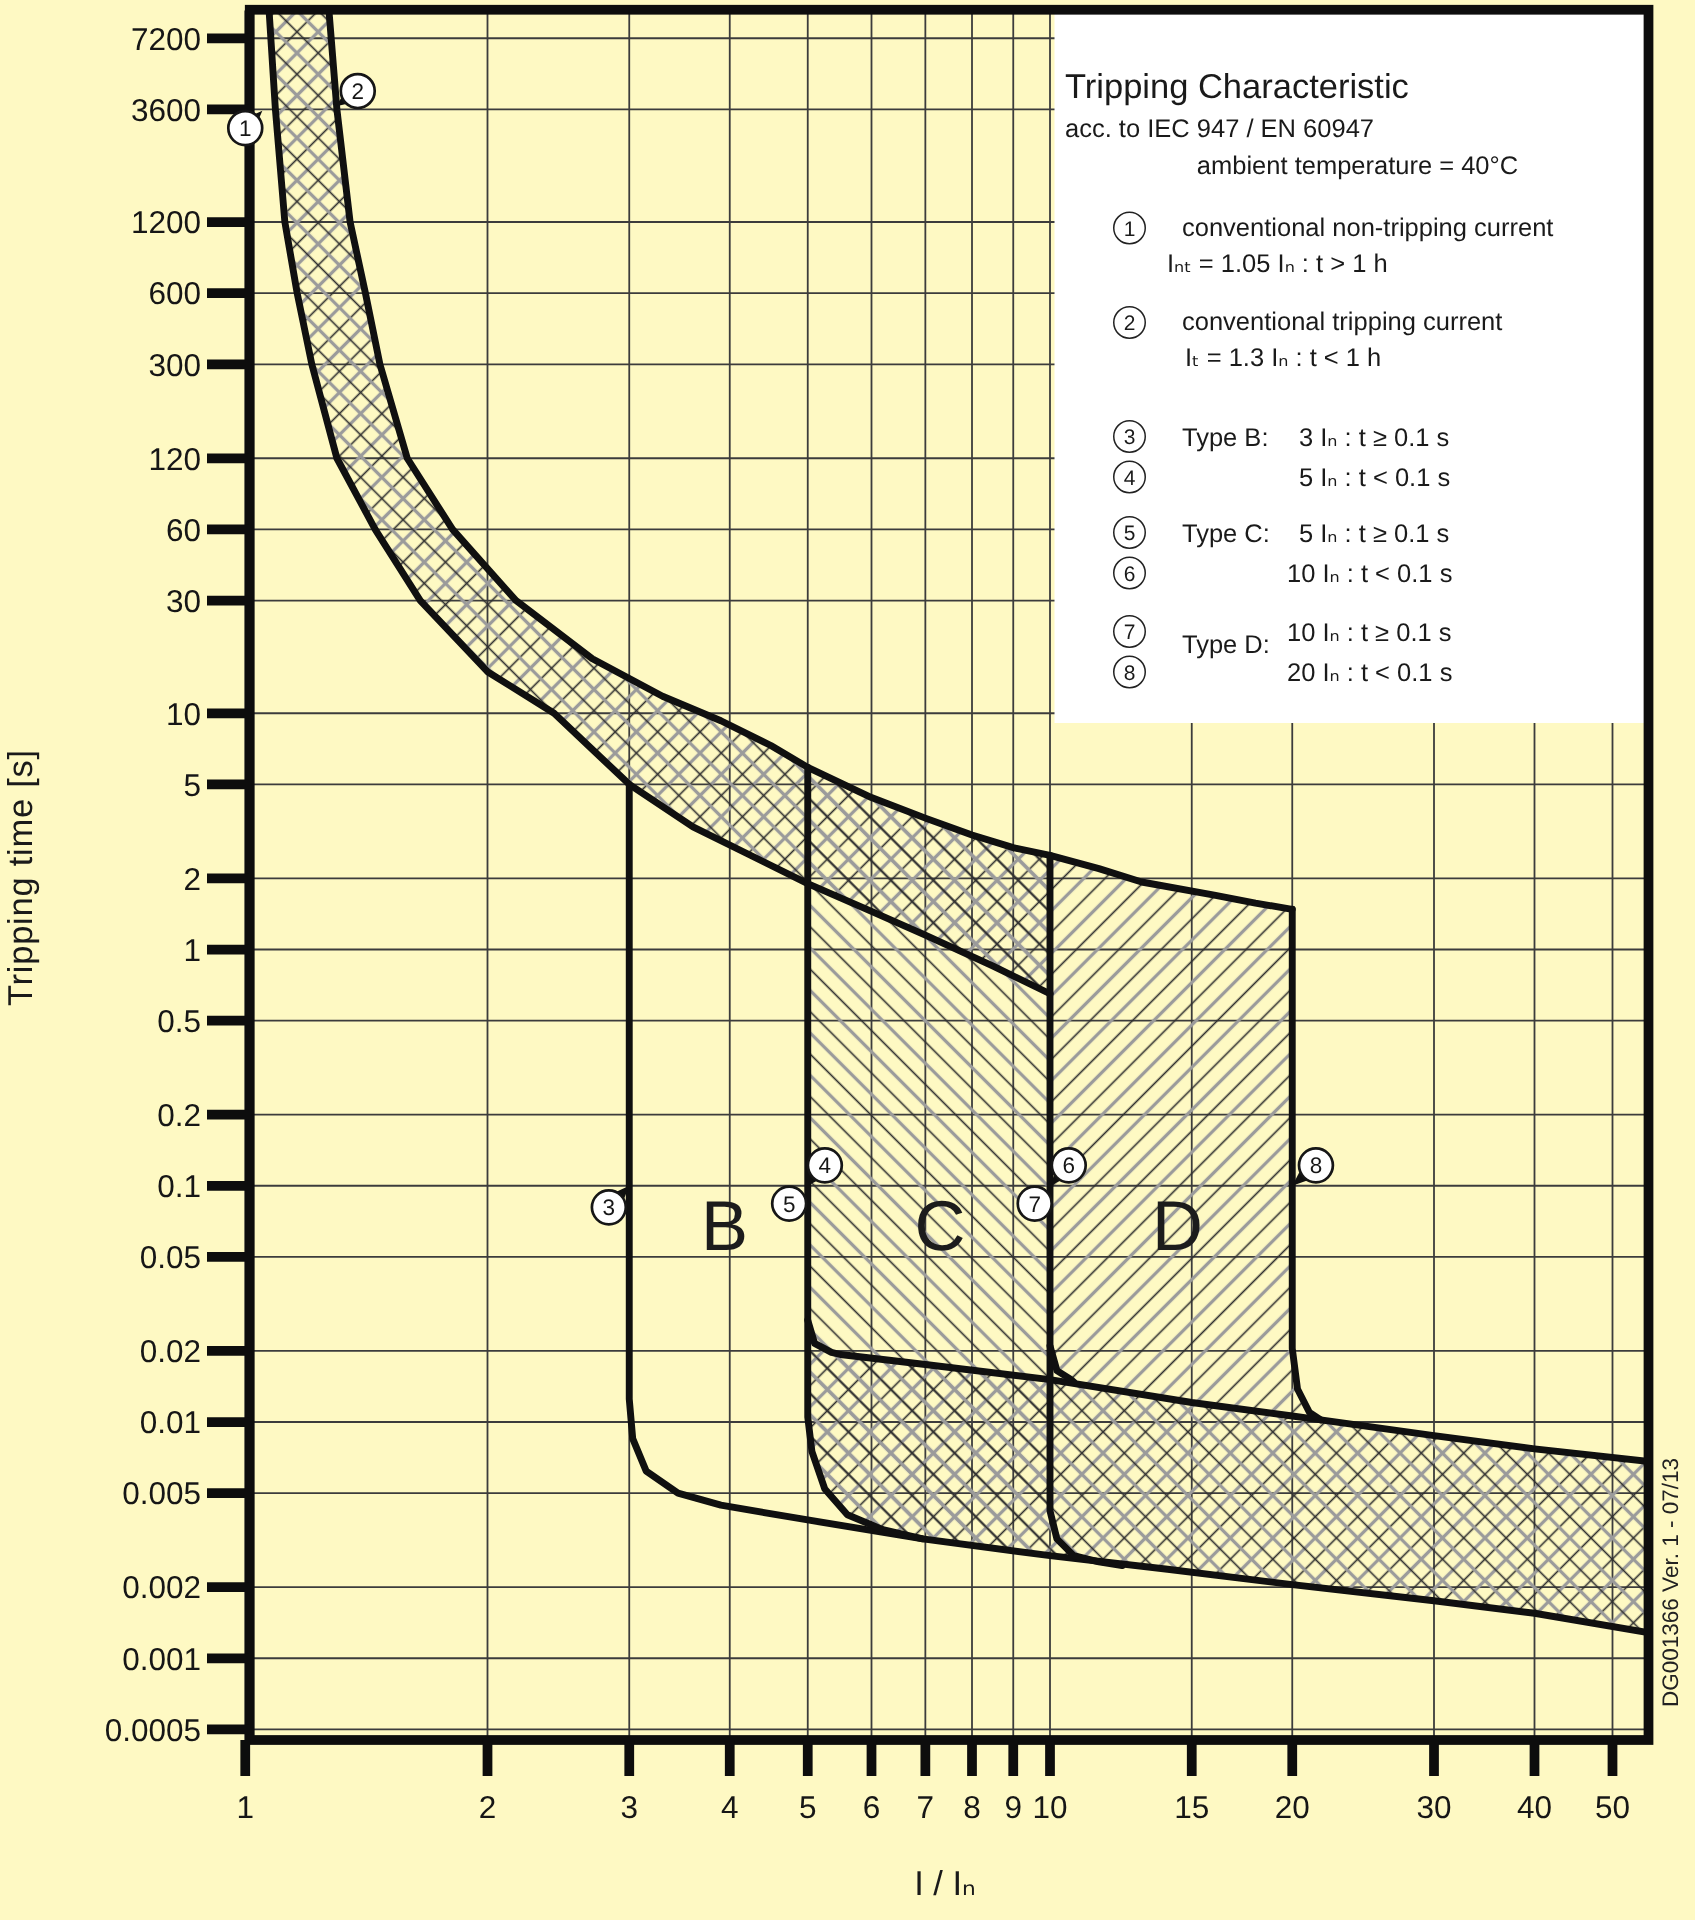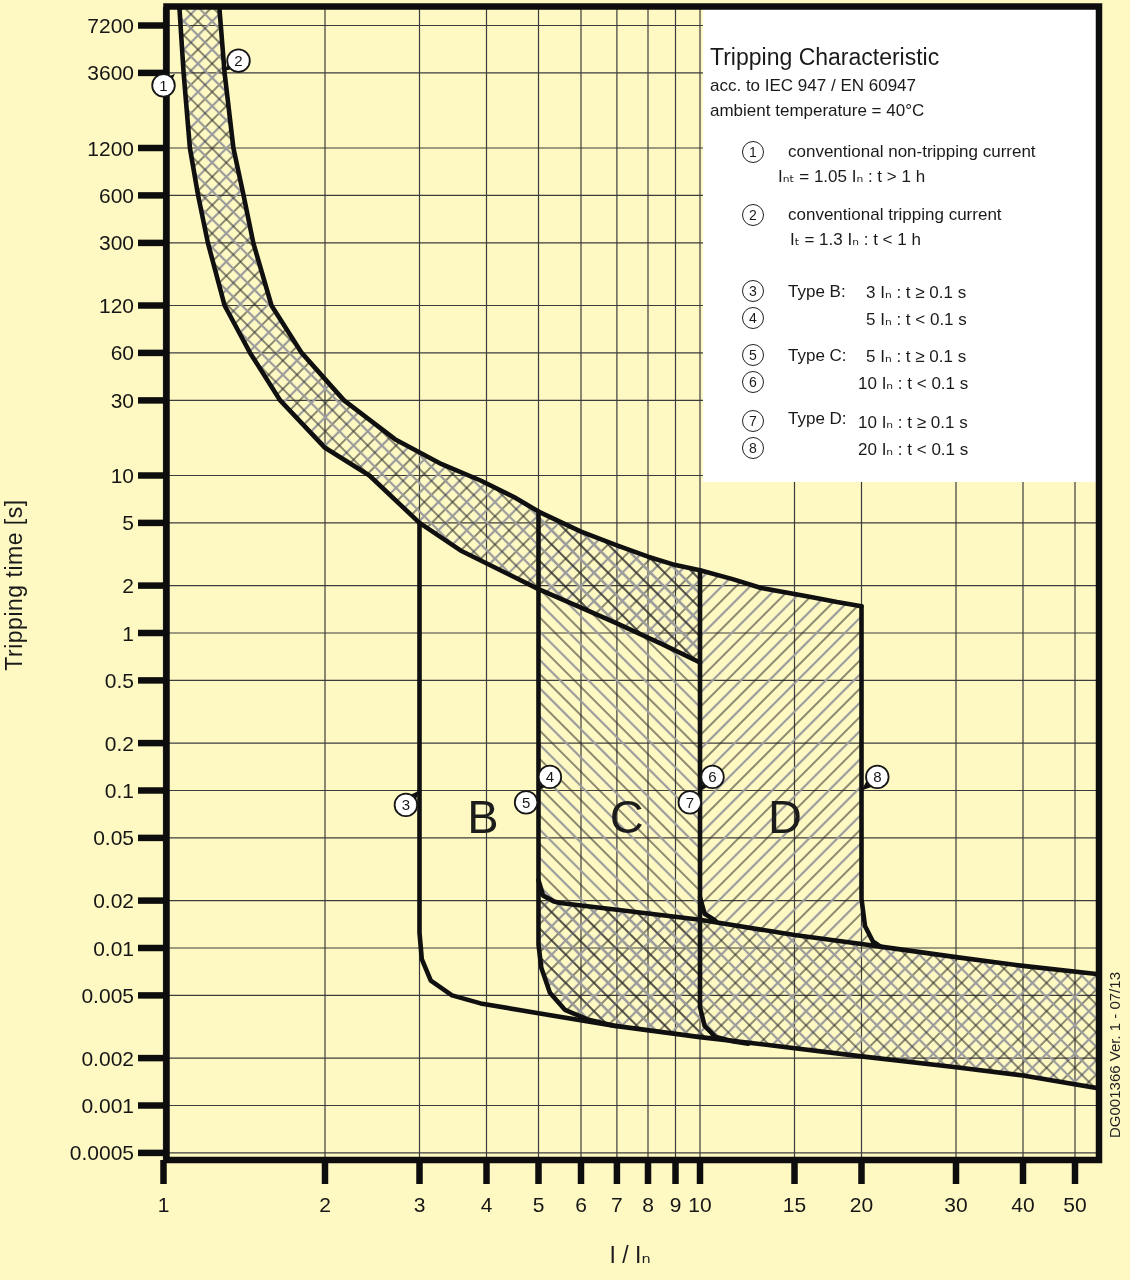--- a/index.html
+++ b/index.html
@@ -5,21 +5,21 @@
   html,body{margin:0;padding:0;background:#ffffff;}
   body{font-family:"Liberation Sans","DejaVu Sans",sans-serif;color:#1a1a1a;}
   #page{position:relative;width:1130px;height:1280px;background:#fef9c3;overflow:hidden;}
   #chart-svg{position:absolute;left:0;top:0;}
   .abs{position:absolute;white-space:nowrap;}
   .y-axis-title{left:14px;top:585px;transform:translate(-50%,-50%) rotate(-90deg);font-size:23px;letter-spacing:.5px;}
   .x-axis-title{left:630px;top:1242px;transform:translateX(-50%);font-size:23px;}
   .doc-code{left:1114px;top:1055px;transform:translate(-50%,-50%) rotate(-90deg);font-size:15px;color:#222;}
   .lg-title{left:710px;top:44px;width:390px;text-align:left;font-size:23px;}
   .lg-sub1{left:710px;top:76px;width:390px;font-size:17px;}
-  .lg-sub2{left:710px;top:101px;width:390px;text-align:left;font-size:17px;}
+  .lg-sub2{left:710px;top:101px;width:390px;text-align:center;font-size:17px;}
   .lgc{position:absolute;width:22px;height:22px;border:1.6px solid #222;border-radius:50%;
        font-size:14px;line-height:21px;text-align:center;background:#fff;box-sizing:border-box;}
   .lgt{position:absolute;font-size:17px;}
   .lgf{position:absolute;font-size:17px;}
 </style>
 </head>
 <body>
 
 <div id="page">
 
@@ -238,19 +238,19 @@
       <span class="lgc" style="left:742px;top:344px;">5</span>
       <span class="lgc" style="left:742px;top:371px;">6</span>
       <span class="lgt" style="left:788px;top:346px;">Type C:</span>
       <span class="lgf" style="left:866px;top:346px;">5 Iₙ  : t ≥ 0.1 s</span>
       <span class="lgf" style="left:858px;top:373px;text-align:center;">10 Iₙ  : t &lt; 0.1 s</span>
     </div>
 
     <div>
       <span class="lgc" style="left:742px;top:410px;">7</span>
       <span class="lgc" style="left:742px;top:437px;">8</span>
-      <span class="lgt" style="left:788px;top:409px;">Type D:</span>
+      <span class="lgt" style="left:788px;top:420px;">Type D:</span>
       <span class="lgf" style="left:858px;top:412px;">10 Iₙ  : t ≥ 0.1 s</span>
       <span class="lgf" style="left:858px;top:439px;">20 Iₙ  : t &lt; 0.1 s</span>
     </div>
   </div>
 
 </div>
 
 </body></html>

